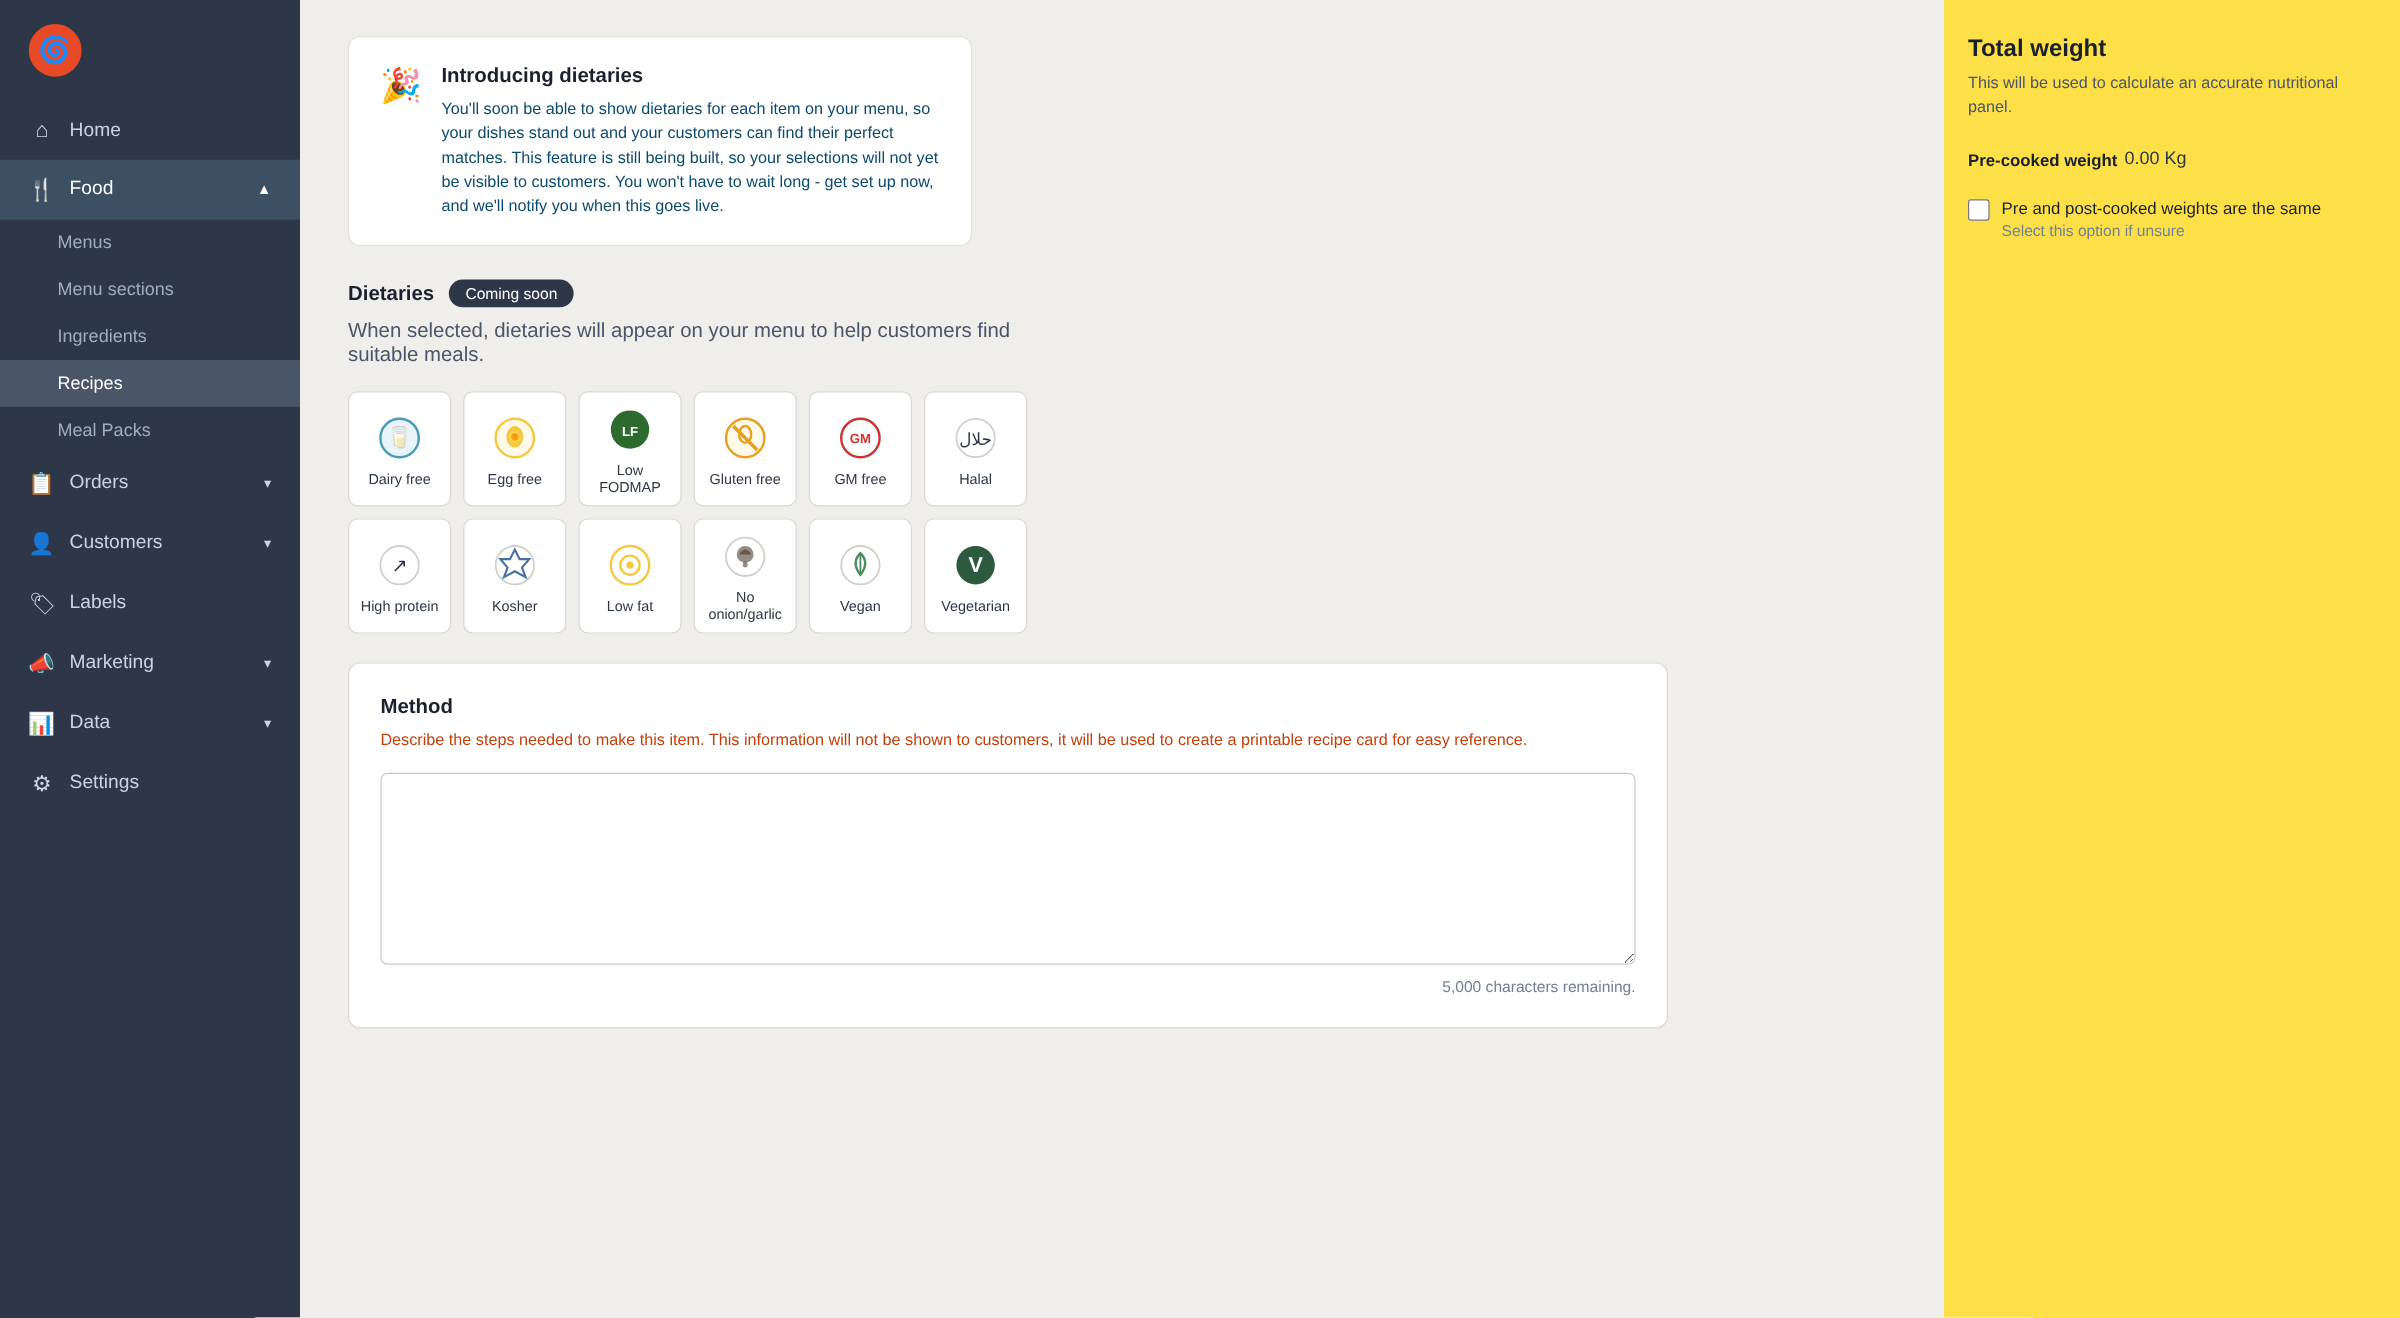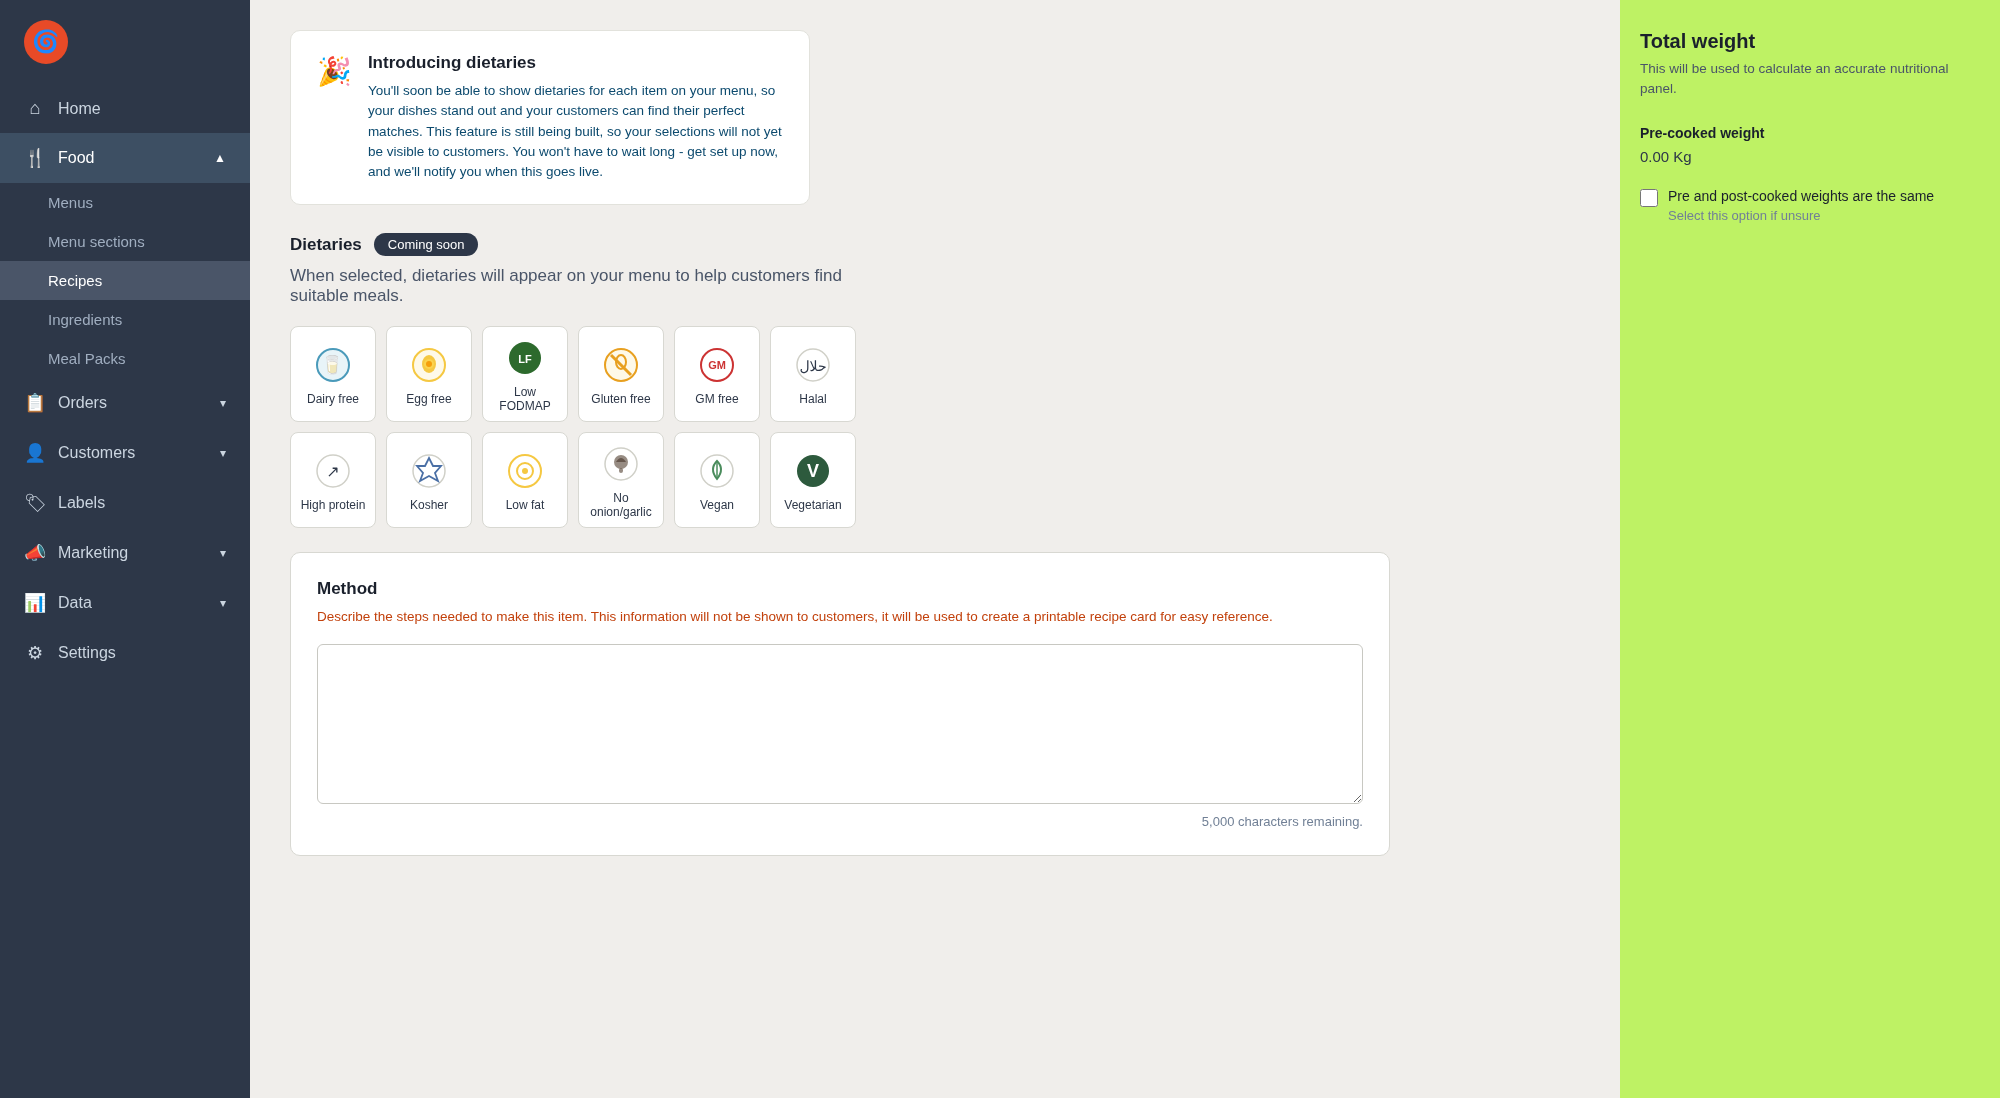--- a/index.html
+++ b/index.html
@@ -125,31 +125,31 @@
       min-height: 90px;
       justify-content: center;
     }
     .dietary-icon-wrap { width: 38px; height: 38px; display: flex; align-items: center; justify-content: center; }
 
     
     .right-panel {
       width: 380px;
       min-width: 320px;
       padding: 30px 40px 30px 20px;
-      background: #bef264;
+      background: #fde047;
     }
     .panel-title { font-size: 20px; font-weight: 700; color: #1a202c; margin-bottom: 6px; }
     .panel-desc { font-size: 13.5px; color: #4a5568; margin-bottom: 24px; line-height: 1.5; }
 
     .weight-row {
       display: flex;
       gap: 30px;
       margin-bottom: 22px;
     }
-    .weight-col { display: flex; flex-direction: column; gap: 6px; }
+    .weight-col { display: flex; flex-direction: row; gap: 6px; }
     .weight-label { font-size: 14px; font-weight: 600; color: #1a202c; line-height: 1.3; }
     .weight-value { font-size: 15px; color: #2d3748; }
     .weight-input {
       border: 1.5px solid #c8c8c2;
       border-radius: 6px;
       padding: 10px 14px;
       font-size: 15px;
       width: 140px;
       background: white;
       outline: none;
@@ -217,25 +217,25 @@
     <span class="nav-icon">🍴</span>
     <span>Food</span>
     <span class="chevron">▲</span>
   </div>
   <div class="nav-sub-item">
     <span>Menus</span>
   </div>
   <div class="nav-sub-item">
     <span>Menu sections</span>
   </div>
+  <div class="nav-sub-item">
+    <span>Ingredients</span>
+  </div>
   <div class="nav-sub-item active">
     <span>Recipes</span>
-  </div>
-  <div class="nav-sub-item">
-    <span>Ingredients</span>
   </div>
   <div class="nav-sub-item">
     <span>Meal Packs</span>
   </div>
 
   <div class="nav-item">
     <span class="nav-icon">📋</span>
     <span>Orders</span>
     <span class="chevron">▾</span>
   </div>

